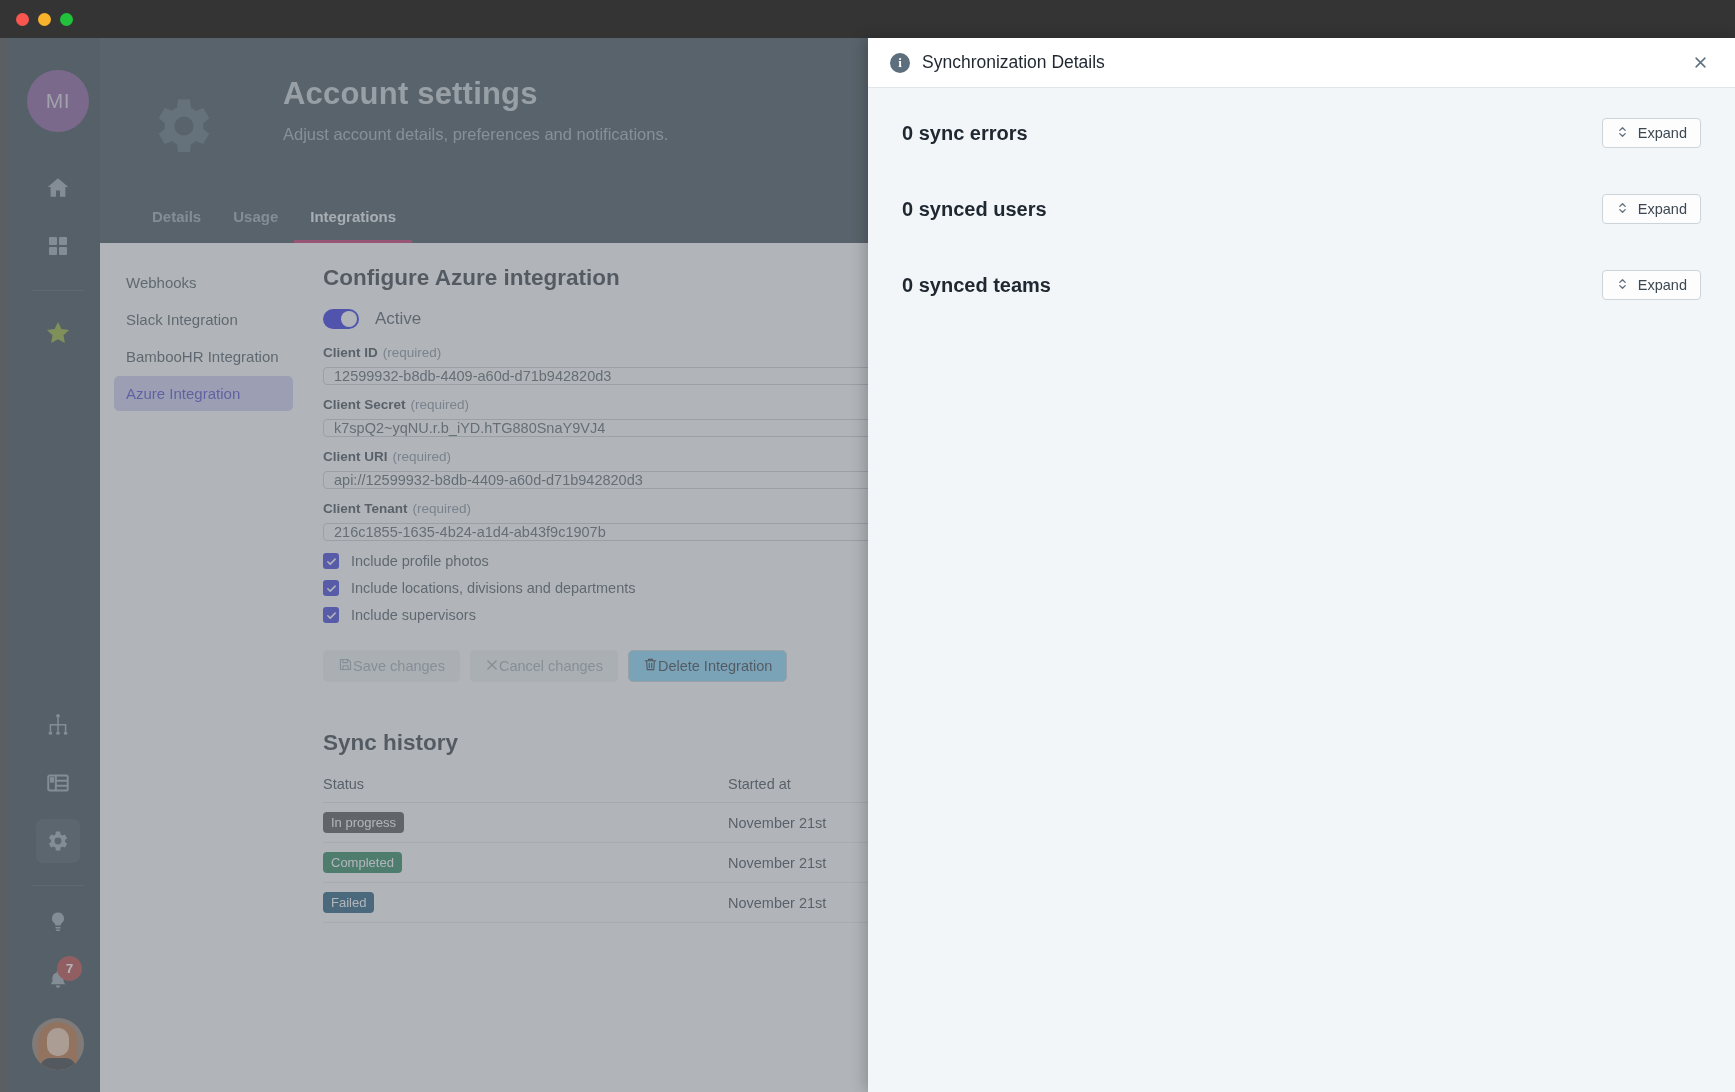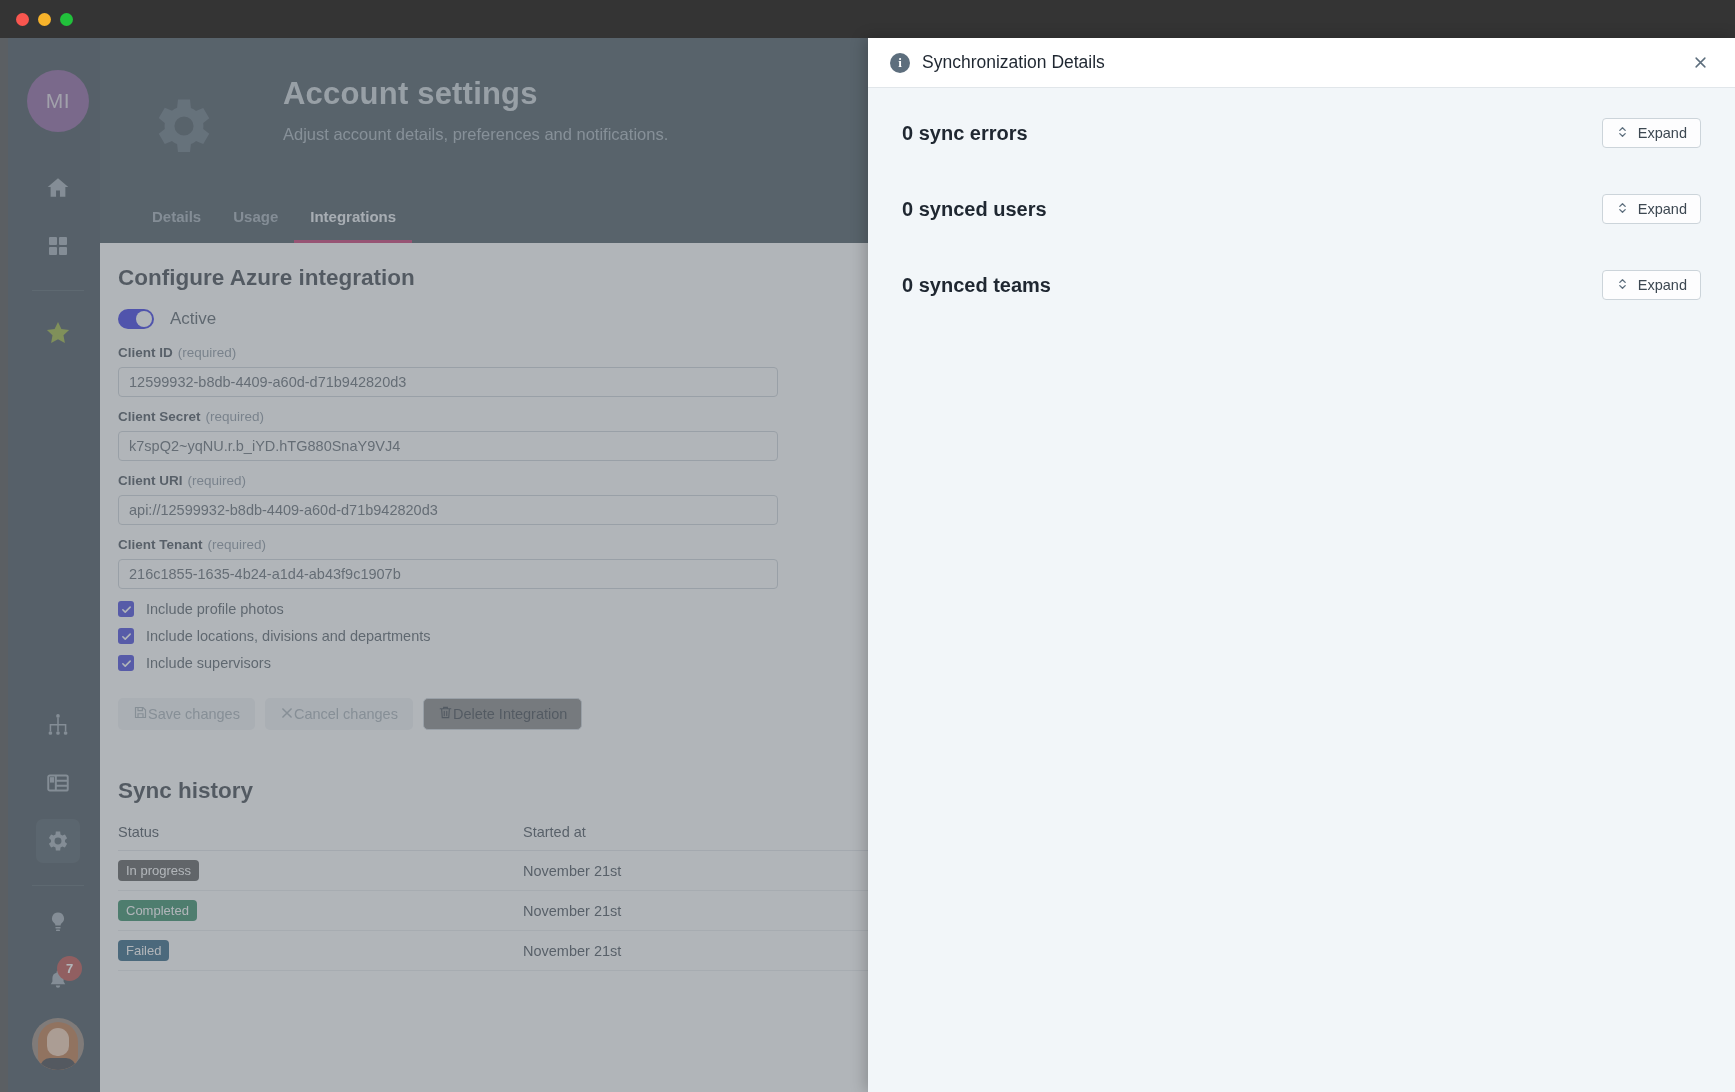--- a/index.html
+++ b/index.html
@@ -112,40 +112,40 @@
   .toggle .knob {
     position: absolute; right: 2px; top: 2px; width: 16px; height: 16px;
     border-radius: 50%; background: #fff;
   }
   .toggle-label { font-size: 17px; color: #3d4852; }
 
   .field { margin-bottom: 12px; }
   .field-label { font-size: 13.5px; font-weight: bold; color: #2b3540; margin-bottom: 7px; }
   .field-label .req { font-weight: normal; color: #7b8794; margin-left: 5px; }
   .field-input {
-    width: 660px; height: 30px; border: 1px solid #c6cdd3; border-radius: 4px;
+    width: 660px; height: 18px; border: 1px solid #c6cdd3; border-radius: 4px;
     background: #fff; color: #4a545e; font-size: 14.5px;
     display: flex; align-items: center; padding: 0 10px;
     font-family: "Liberation Sans", sans-serif;
   }
 
   .check-row { display: flex; align-items: center; gap: 12px; margin-top: 11px; }
   .checkbox {
     width: 16px; height: 16px; border-radius: 3px; background: #2a2ad6;
     display: flex; align-items: center; justify-content: center; flex: 0 0 auto;
   }
   .check-label { font-size: 14.5px; color: #3d4852; }
 
   #button-row { display: flex; gap: 10px; margin-top: 27px; align-items: center; }
   .btn {
     height: 32px; border-radius: 5px; display: flex; align-items: center; 
     padding: 0 14px; font-size: 14.5px; border: 1px solid transparent;
   }
   .btn.disabled { color: #9aa4ad; background: #eef0f2; }
-  .btn.outline { border-color: #c6cdd3; background: #737373; color: #1f2731; }
+  .btn.outline { border-color: #c6cdd3; background: #7dd3fc; color: #1f2731; }
 
   #sync-title { font-size: 22.5px; font-weight: bold; color: #1f2731; margin-top: 48px; }
   #sync-table { width: 100%; margin-top: 20px; border-collapse: collapse; }
   #sync-table th {
     text-align: left; font-size: 14.5px; font-weight: normal; color: #2b3540;
     padding: 0 0 10px 0; border-bottom: 1px solid #dfe3e6;
   }
   #sync-table td { padding: 9px 0; border-bottom: 1px solid #e7eaec; font-size: 14.5px; color: #2b3540; }
   .pill {
     display: inline-block; padding: 3px 8px; border-radius: 4px;
@@ -321,20 +321,26 @@
       </div>
       <div id="tabs">
         <div class="tab">Details</div>
         <div class="tab">Usage</div>
         <div class="tab active">Integrations</div>
       </div>
     </div>
 
     <div id="content-body">
 
+      <div id="settings-nav">
+        <div class="nav-item">Webhooks</div>
+        <div class="nav-item">Slack Integration</div>
+        <div class="nav-item">BambooHR Integration</div>
+        <div class="nav-item active">Azure Integration</div>
+      </div>
 
       <div id="settings-main">
         <div id="form-title">Configure Azure integration</div>
 
         <div class="toggle-row">
           <div class="toggle">
               <div class="knob"></div>
             </div>
           <div class="toggle-label">Active</div>
         </div>

